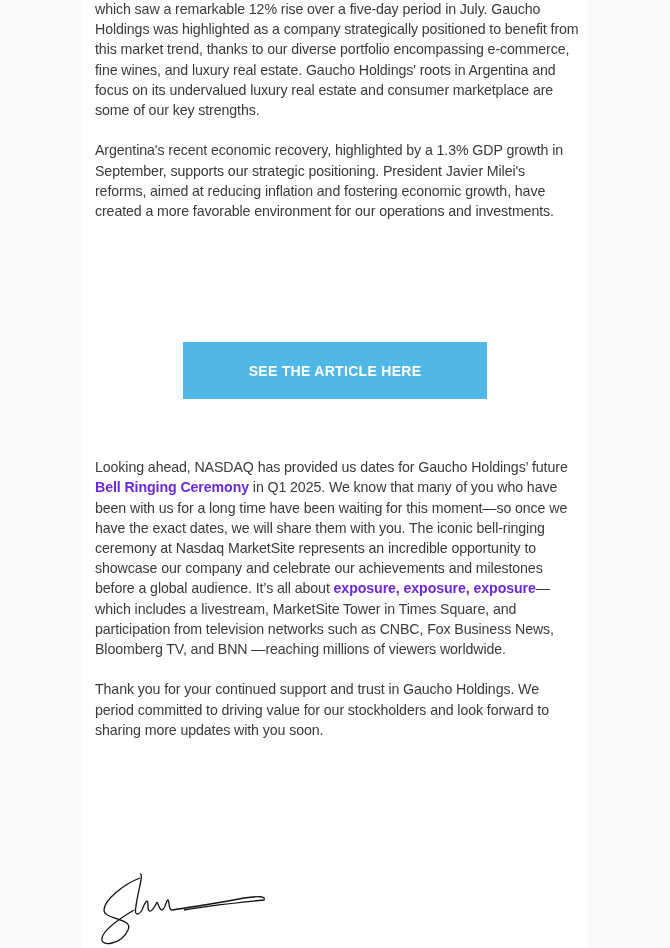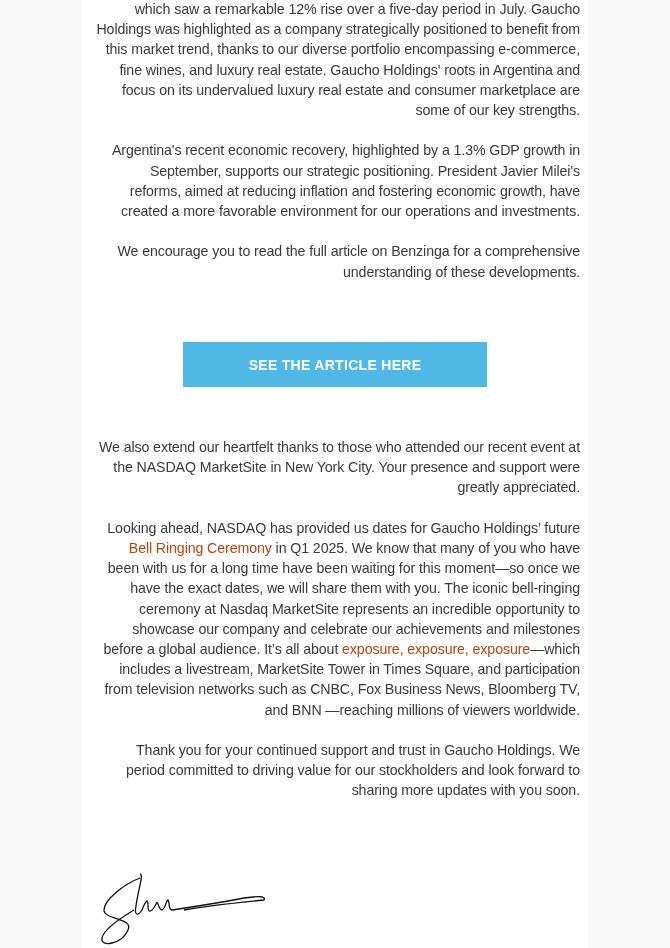--- a/index.html
+++ b/index.html
@@ -14,43 +14,42 @@
       position: relative;
       font-family: "Liberation Sans", "DejaVu Sans", sans-serif;
     }
     .card {
       position: absolute;
       left: 82px;
       top: 0;
       width: 506px;
       height: 948px;
       background: #ffffff;
-      text-align: right;
     }
     .content {
       position: absolute;
       left: 13px;
       top: -1px;
       width: 485px;
       color: #3a3a3a;
       font-size: 14.2px;
       line-height: 20.2px;
       letter-spacing: -0.1px;
     }
     p {
       margin: 0;
     }
     .p-gap { height: 20.2px; }
-    strong { color: #c2410c; font-weight: normal; }
+    strong { color: #6d28d9; font-weight: bold; }
     .btn-wrap {
       position: absolute;
       left: 101px;
       top: 342px;
       width: 304px;
-      height: 45px;
+      height: 57px;
     }
     .cta-button {
       display: flex;
       align-items: center;
       justify-content: center;
       width: 100%;
       height: 100%;
       background: #4fb8e6;
       color: #ffffff;
       font-weight: bold;
@@ -71,29 +70,27 @@
 </head>
 <body>
 
 <div class="card">
 
   <div class="content">
     <p>which saw a remarkable 12% rise over a five-day period in July. Gaucho Holdings was highlighted as a company strategically positioned to benefit from this market trend, thanks to our diverse portfolio encompassing e-commerce, fine wines, and luxury real estate.  Gaucho Holdings' roots in Argentina and focus on its undervalued luxury real estate and consumer marketplace are some of our key strengths.</p>
     <div class="p-gap"></div>
     <p>Argentina's recent economic recovery, highlighted by a 1.3% GDP growth in September, supports our strategic positioning. President Javier Milei's reforms, aimed at reducing inflation and fostering economic growth, have created a more favorable environment for our operations and investments.</p>
     <div class="p-gap"></div>
-    <p>We encourage you to read the full article on Benzinga for a comprehensive understanding of these developments.</p>
   </div>
 
   <div class="btn-wrap">
     <a class="cta-button">SEE THE ARTICLE HERE</a>
   </div>
 
   <div class="block-top content" style="top:437px;">
-    <p>We also extend our heartfelt thanks to those who attended our recent event at the NASDAQ MarketSite in New York City. Your presence and support were greatly appreciated.</p>
     <div class="p-gap"></div>
     <p><span>Looking ahead, NASDAQ has provided us dates for Gaucho Holdings’ future </span><strong>Bell Ringing Ceremony</strong><span> in Q1 2025. We know that many of you who have been with us for a long time have been waiting for this moment—so once we have the exact dates, we will share them with you. The iconic bell-ringing ceremony at Nasdaq MarketSite represents an incredible opportunity to showcase our company and celebrate our achievements and milestones before a global audience. It’s all about </span><strong>exposure, exposure, exposure</strong><span>—which includes a livestream, MarketSite Tower in Times Square, and participation from television networks such as CNBC, Fox Business News, Bloomberg TV, and BNN —reaching millions of viewers worldwide.</span></p>
     <div class="p-gap"></div>
     <p>Thank you for your continued support and trust in Gaucho Holdings. We period committed to driving value for our stockholders and look forward to sharing more updates with you soon.</p>
     <div style="height:17px"></div>
   </div>
 
   <svg class="sig" viewBox="0 0 200 78">
     <path d="M 46 8 C 30 14, 10 30, 10 40 C 10 50, 40 48, 34 60 C 28 74, 6 78, 8 68 C 10 58, 30 46, 40 40" fill="none" stroke="#111" stroke-width="1.3"></path>
     <path d="M 46 4 C 50 4, 44 20, 42 36 C 40 46, 44 46, 48 40" fill="none" stroke="#111" stroke-width="1.3"></path>

